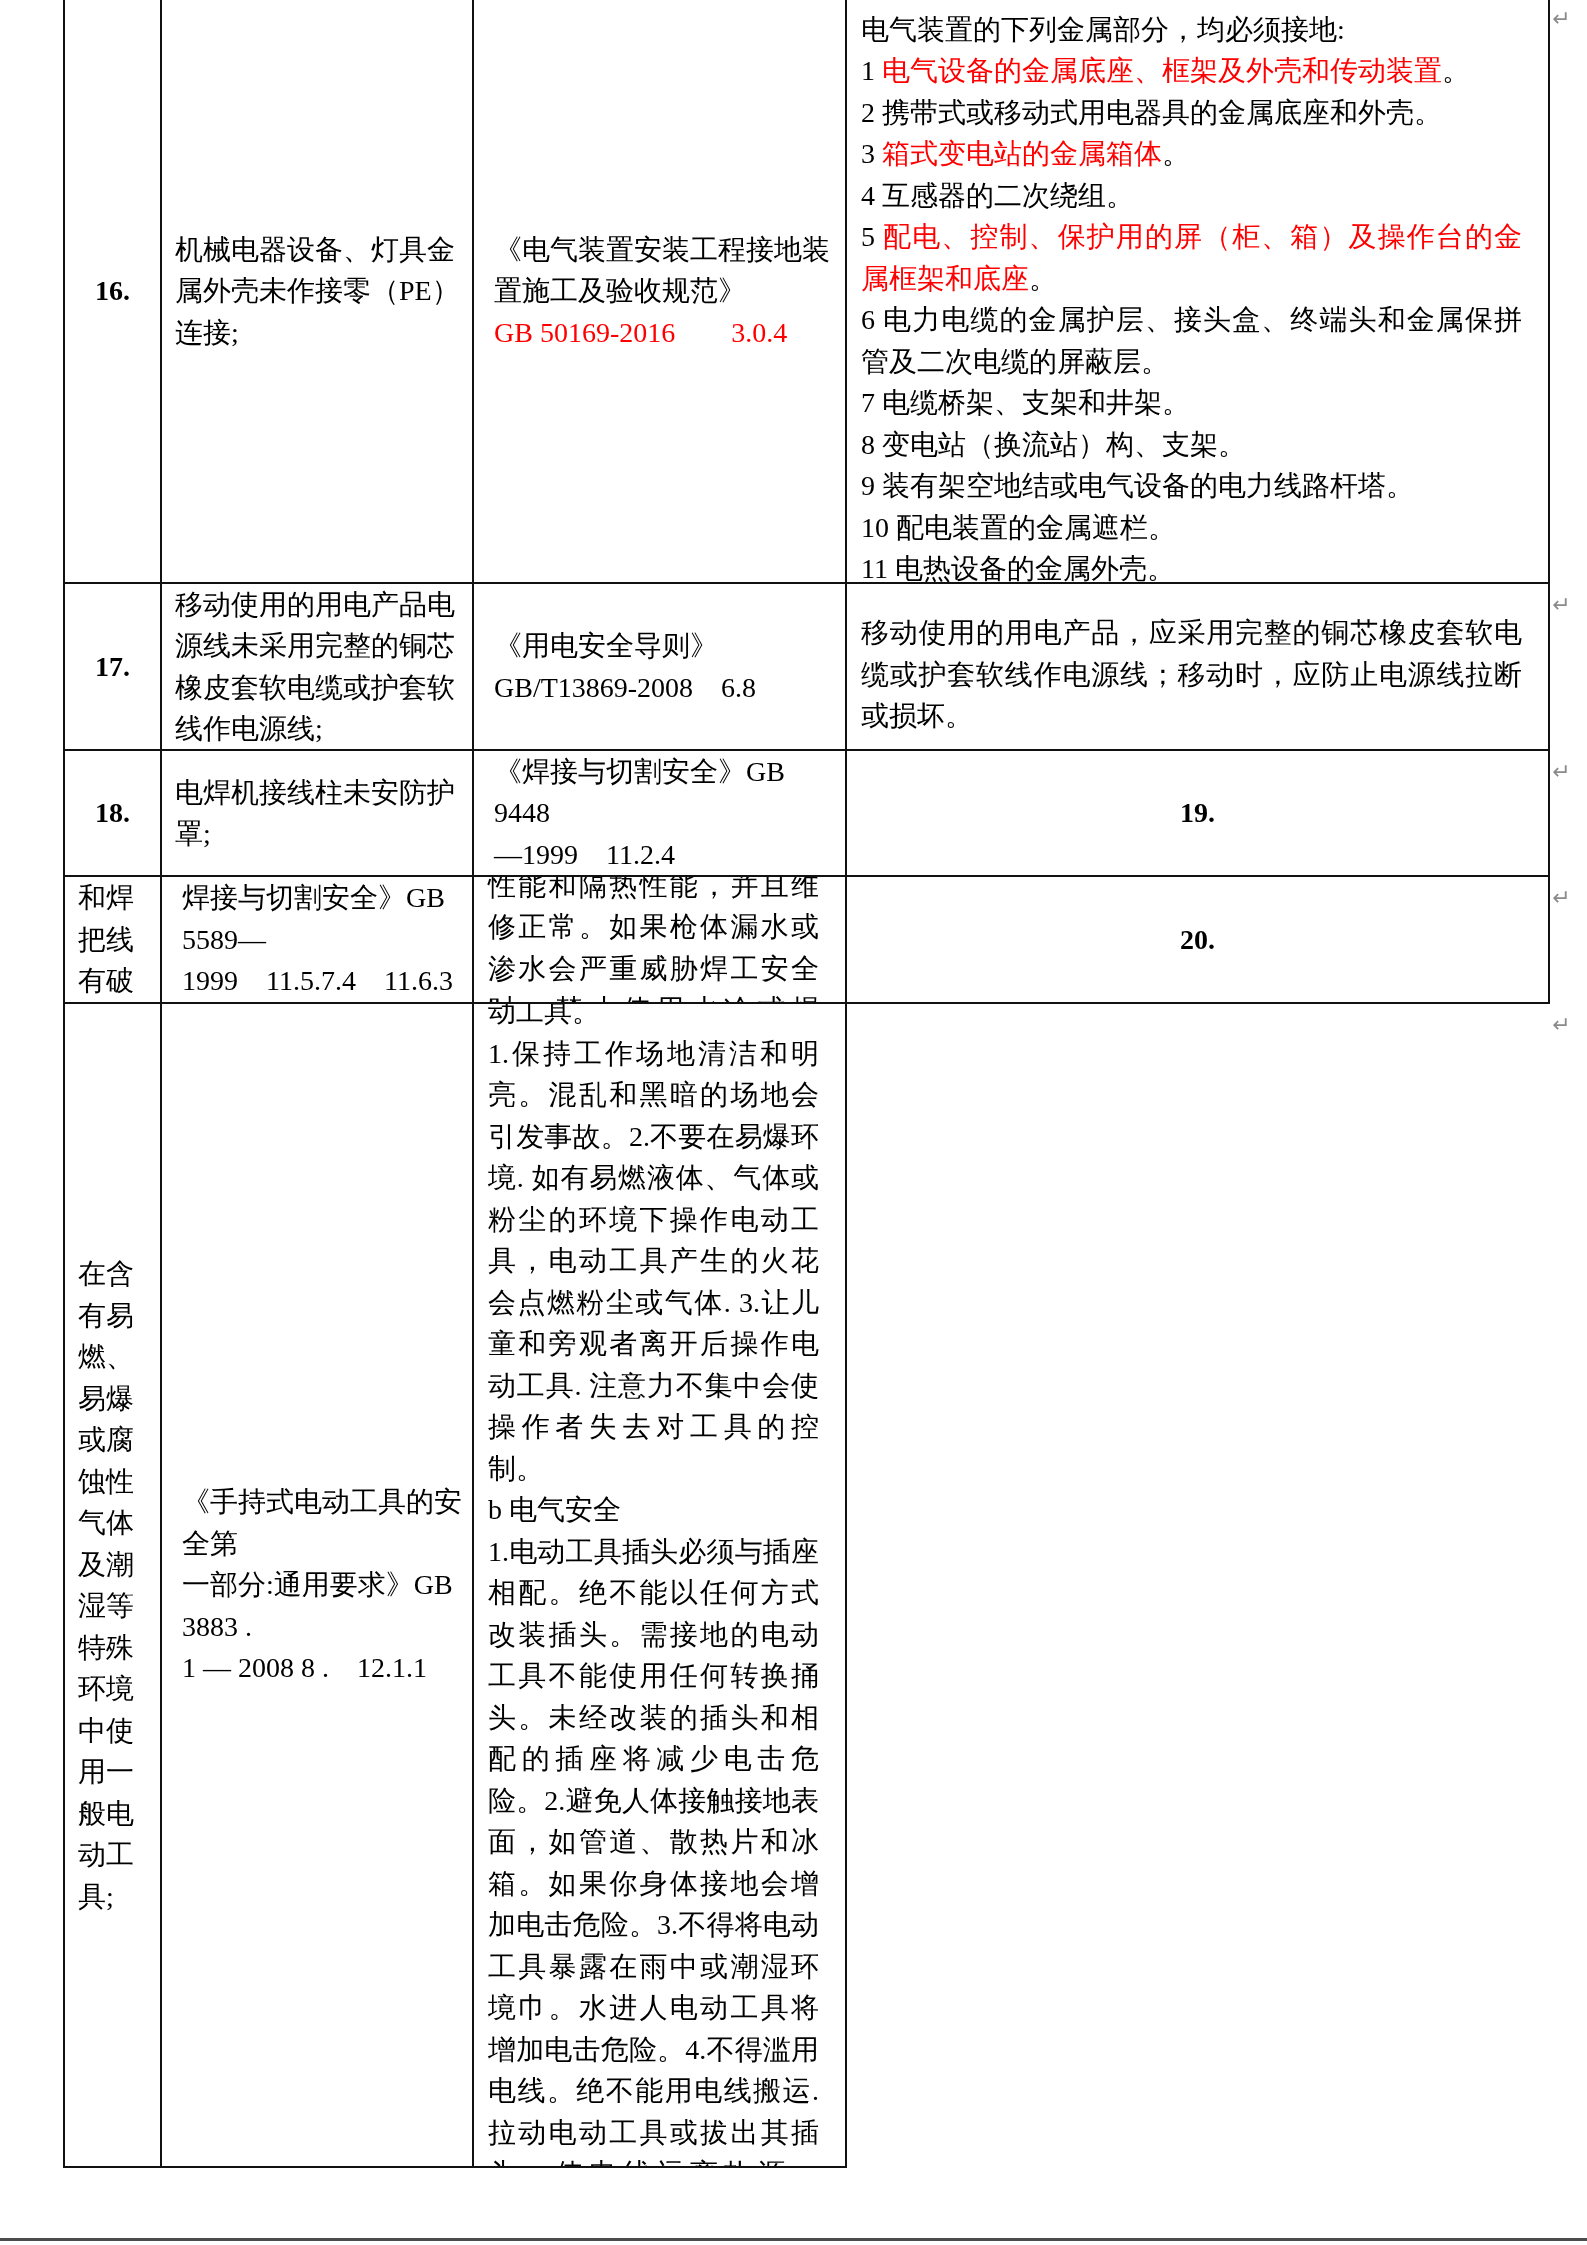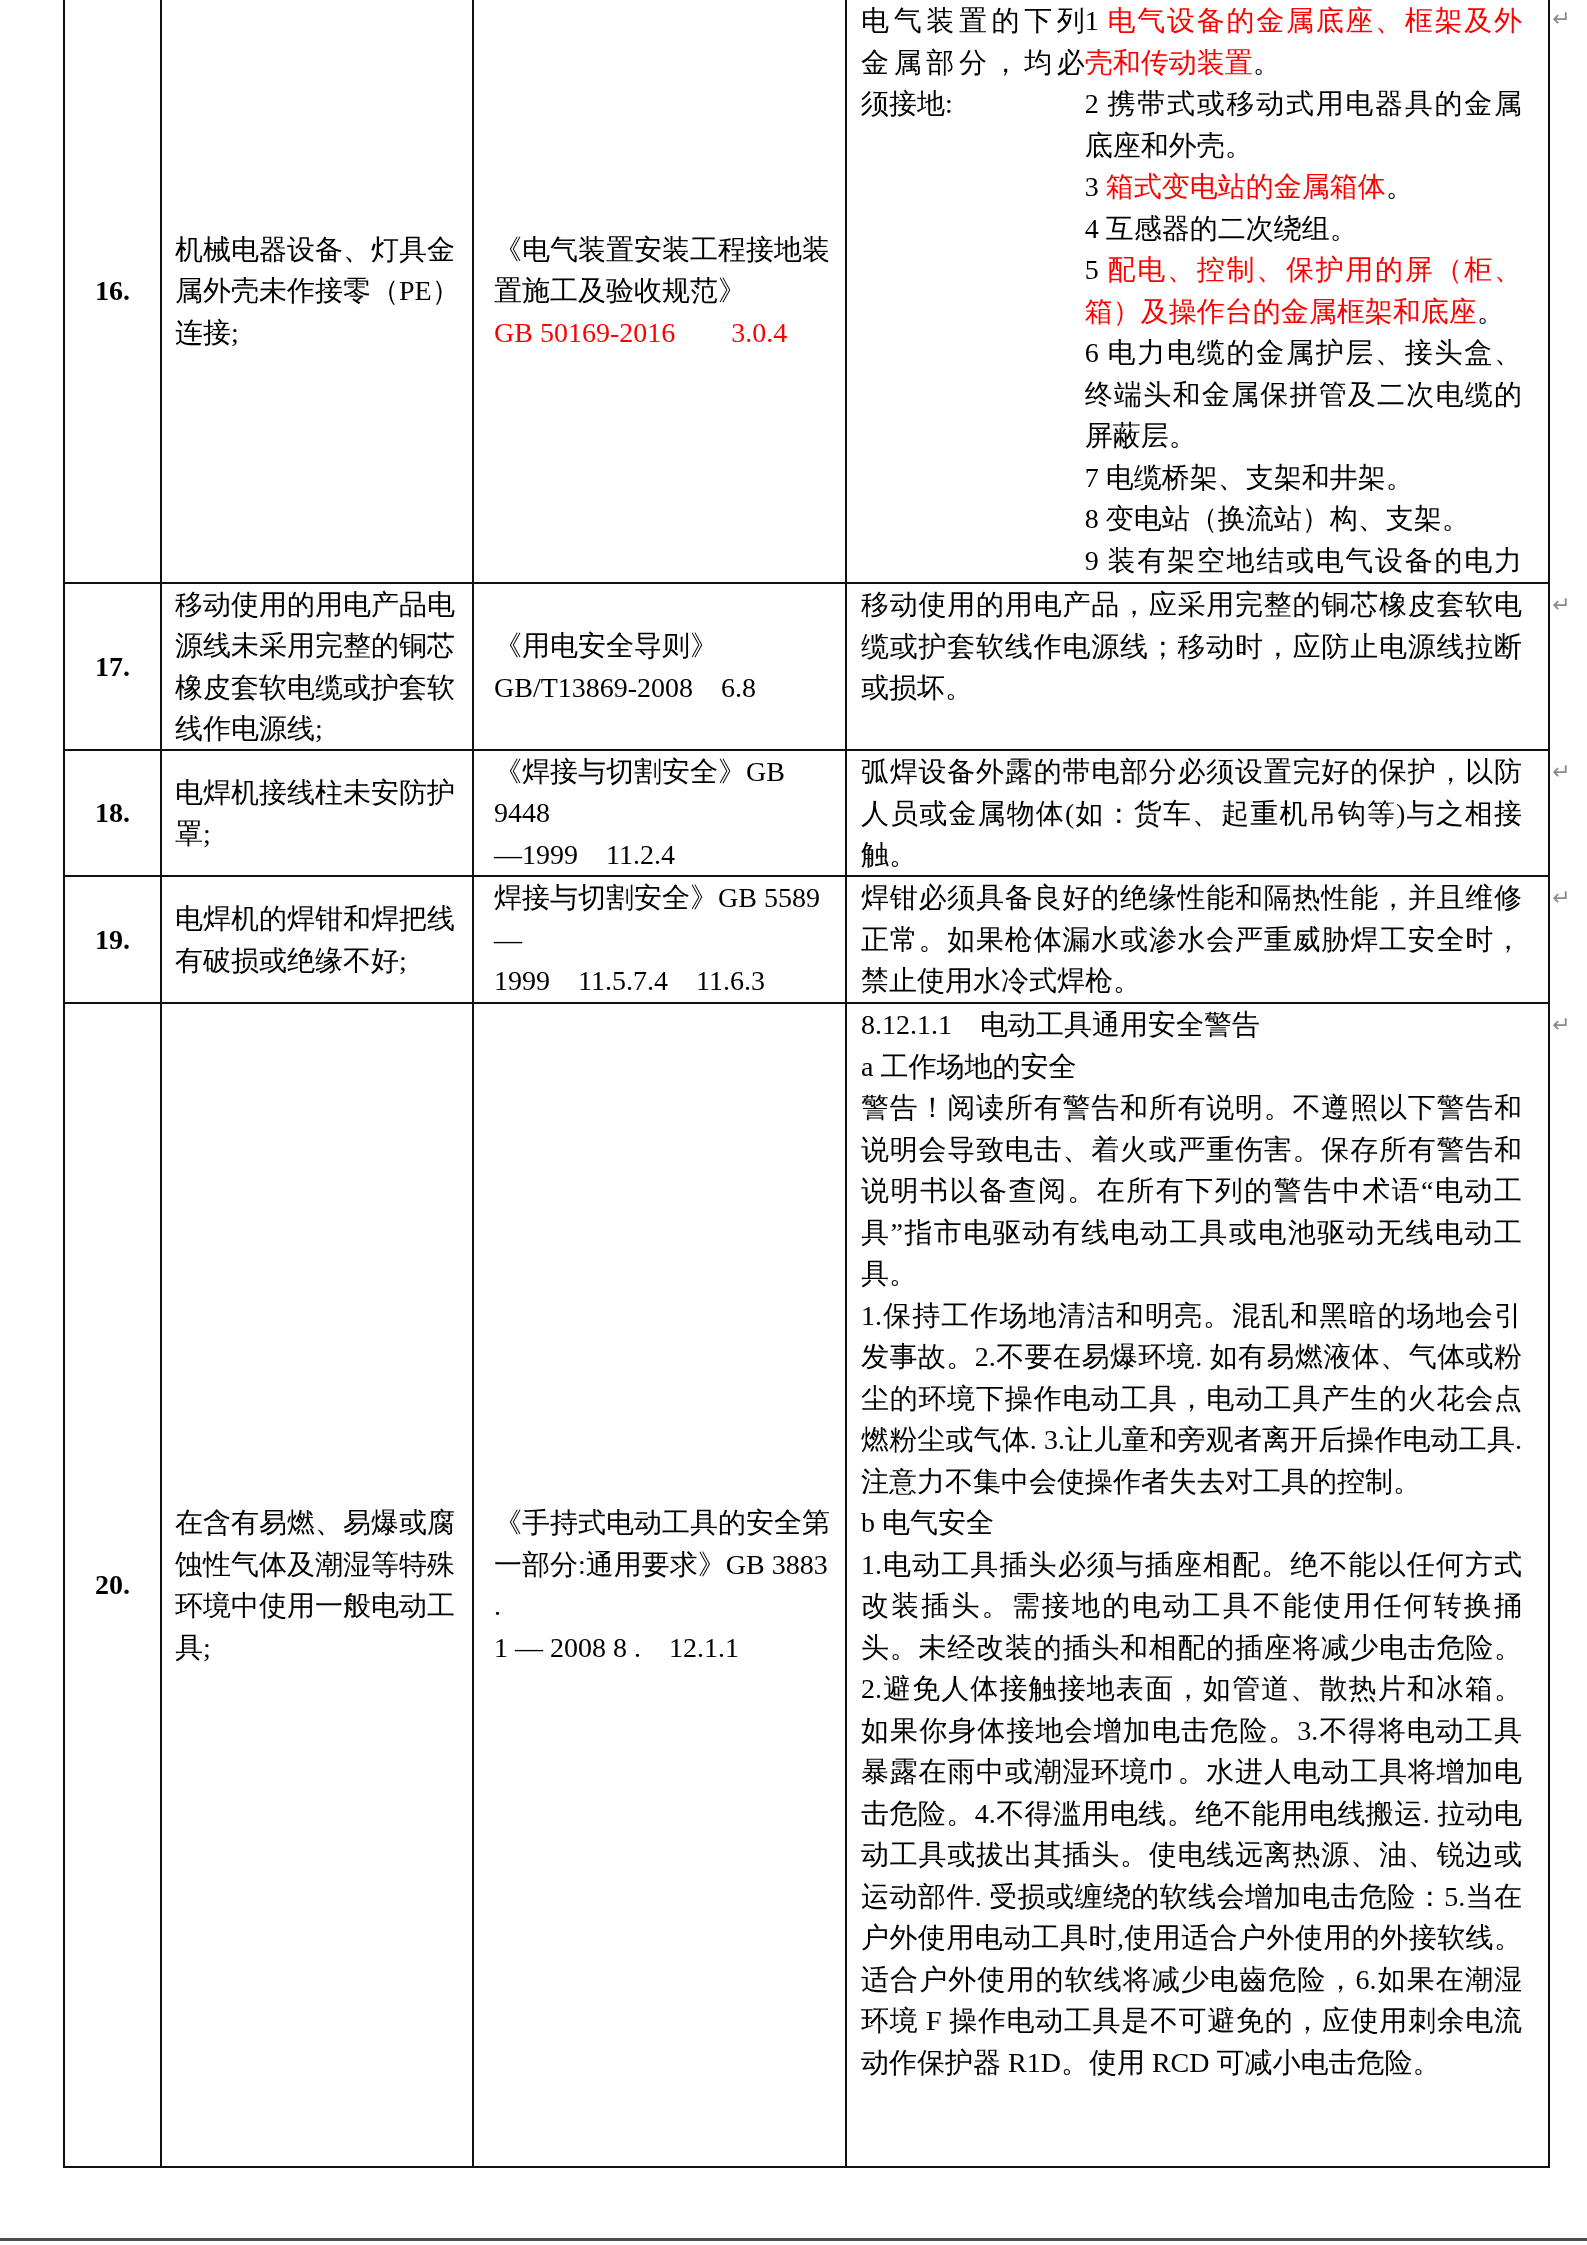--- a/index.html
+++ b/index.html
@@ -32,22 +32,22 @@
   }
   .c2 {
     padding: 0 10px 0 13px;
     display: flex; flex-direction: column; justify-content: center;
   }
   .c3 {
     padding: 0 10px 0 20px;
     display: flex; flex-direction: column; justify-content: center;
   }
   .c4 {
-    padding: 0 26px 0 14px;
-    display: flex; flex-direction: row; justify-content: flex-end;
+    padding: 16px 26px 0 14px;
+    display: flex; flex-direction: column; justify-content: center;
   }
   .c4 p { text-align: justify; }
   .std[data-red="true"] { color: #ff0000; }
   .li span[data-red="true"] { color: #ff0000; }
   .pmark {
     position: absolute; left: 1552px;
     color: #8a8a8a; font-size: 22px; line-height: 22px;
     font-family: "DejaVu Sans", sans-serif;
   }
   .pm-16 { top: 8px; }
@@ -132,23 +132,20 @@
     <p>电焊机接线柱未安防护罩;</p>
   </div>
   <div class="cell c3">
     <div>
 
         <p class="std" data-red="false">《焊接与切割安全》GB 9448</p>
 
         <p class="std" data-red="false">—1999　11.2.4</p>
       </div>
   </div>
-  <div class="cell c4">
-    <p>弧焊设备外露的带电部分必须设置完好的保护，以防人员或金属物体(如：货车、起重机吊钩等)与之相接触。</p>
-  </div>
 
   <div class="cell c1">
     <span>19.</span>
   </div>
   <div class="cell c2">
     <p>电焊机的焊钳和焊把线有破损或绝缘不好;</p>
   </div>
   <div class="cell c3">
     <div>
 

